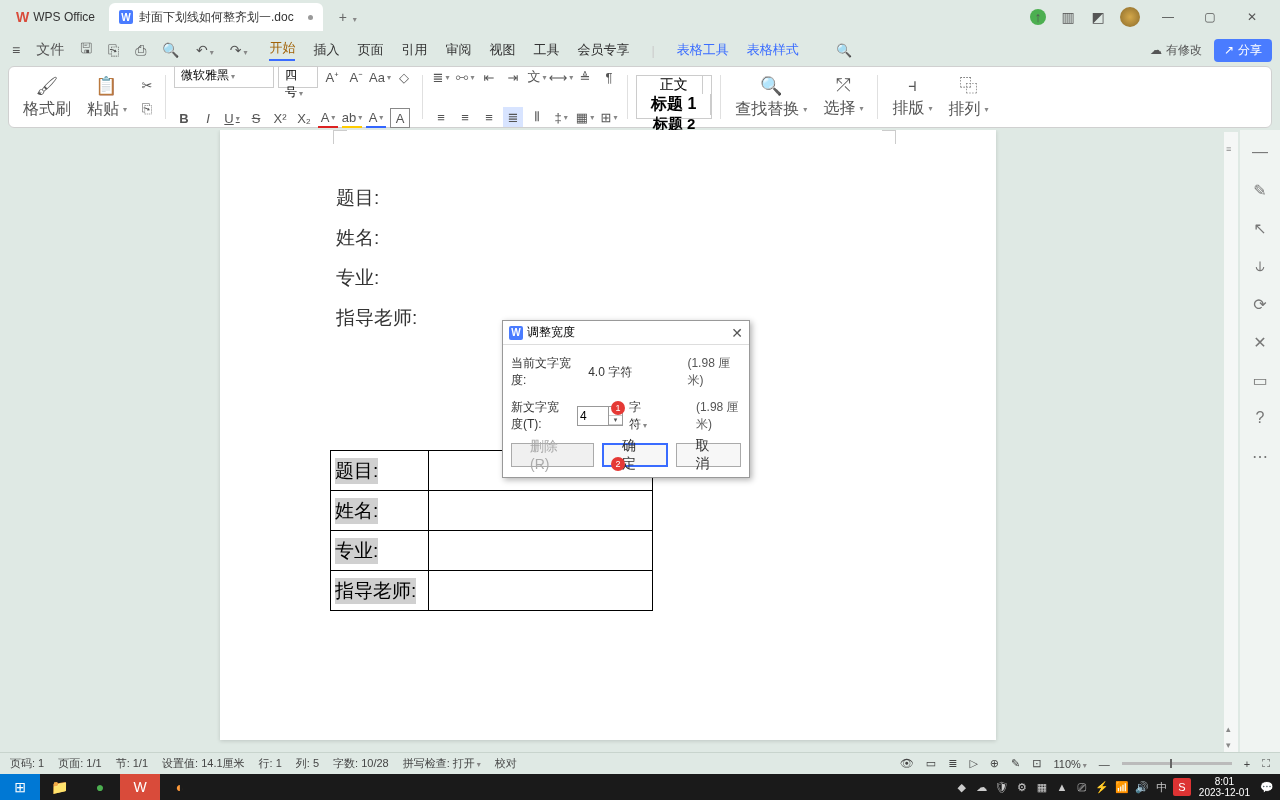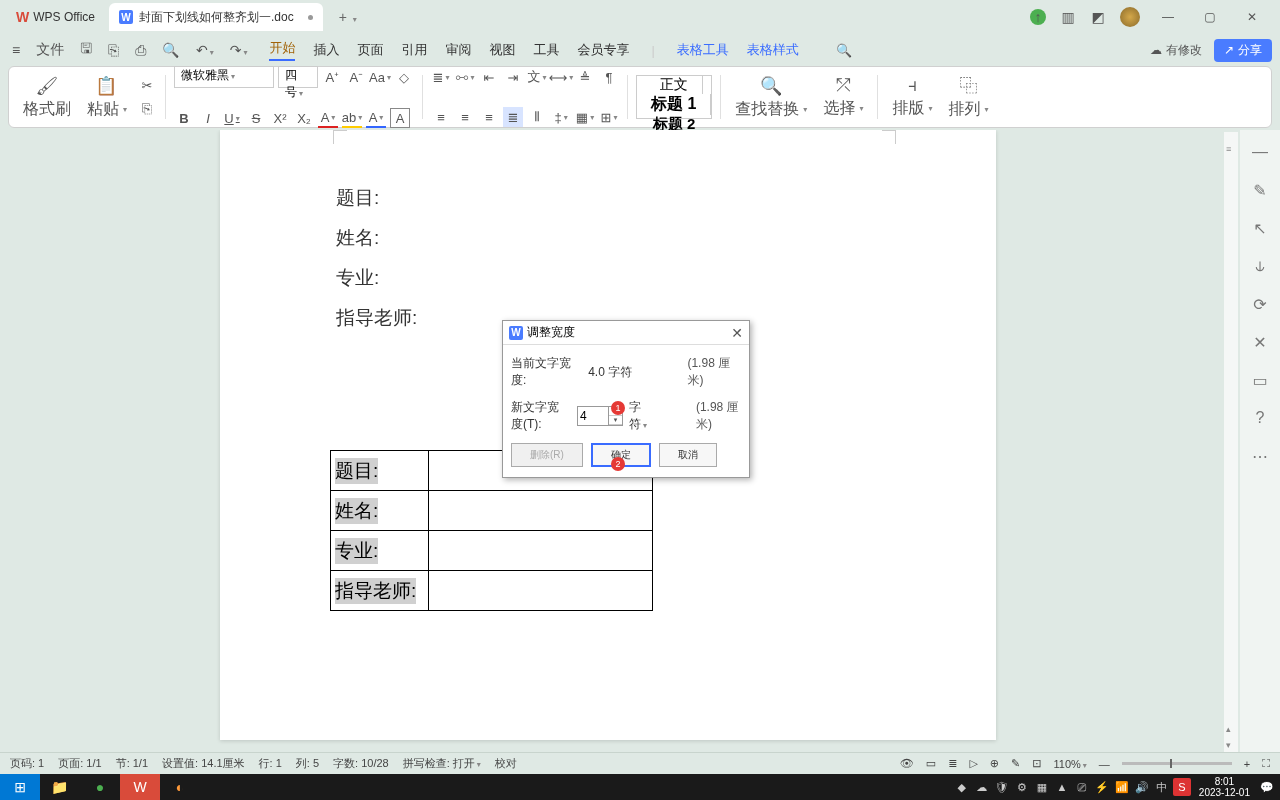--- a/index.html
+++ b/index.html
@@ -76,21 +76,21 @@
 .dlg-body { padding: 10px 8px; font-size: 12px; color: #333; }
 .dlg-row { display: flex; align-items: center; margin-bottom: 10px; gap: 6px; }
 .dlg-row .lbl { width: 78px; }
 .dlg-row .val { width: 54px; }
 .dlg-row .cm { color: #555; margin-left: 38px; }
 .spinbox { border: 1px solid #999; height: 20px; width: 48px; display: flex; align-items: center; position: relative; }
 .spinbox input { border: none; width: 30px; font-size: 12px; padding: 0 2px; outline: none; }
 .spin-btns { display: flex; flex-direction: column; border-left: 1px solid #999; width: 14px; }
 .spin-btns div { height: 9px; font-size: 7px; text-align: center; line-height: 8px; color: #555; border-bottom: 1px solid #ccc; }
 .dlg-btns { display: flex; gap: 8px; justify-content: flex-start; }
-.dlg-btn { border: 1px solid #aaa; height: 24px; padding: 0 18px; font-size: 10px; display: flex; align-items: center; background: #f7f7f7; }
+.dlg-btn { border: 1px solid #aaa; height: 24px; padding: 0 18px; font-size: 14px; display: flex; align-items: center; background: #f7f7f7; }
 .dlg-btn.disabled { color: #aaa; background: #f0f0f0; }
 .dlg-btn.primary { border: 2px solid #3a6cff; }
 .anno { position: absolute; width: 14px; height: 14px; background: #e53935; color: #fff; border-radius: 50%; font-size: 9px; display: flex; align-items: center; justify-content: center; z-index: 20; }
 
 
 .sidepanel { position: absolute; right: 0; top: 130px; width: 40px; bottom: 36px; background: #f0f4f2; display: flex; flex-direction: column; align-items: center; gap: 18px; padding-top: 12px; }
 .sp-ic { width: 20px; height: 20px; color: #777; font-size: 16px; display: flex; align-items: center; justify-content: center; }
 
 
 .vscroll { position: absolute; right: 42px; top: 132px; width: 14px; bottom: 38px; background: #f5f7f6; }

